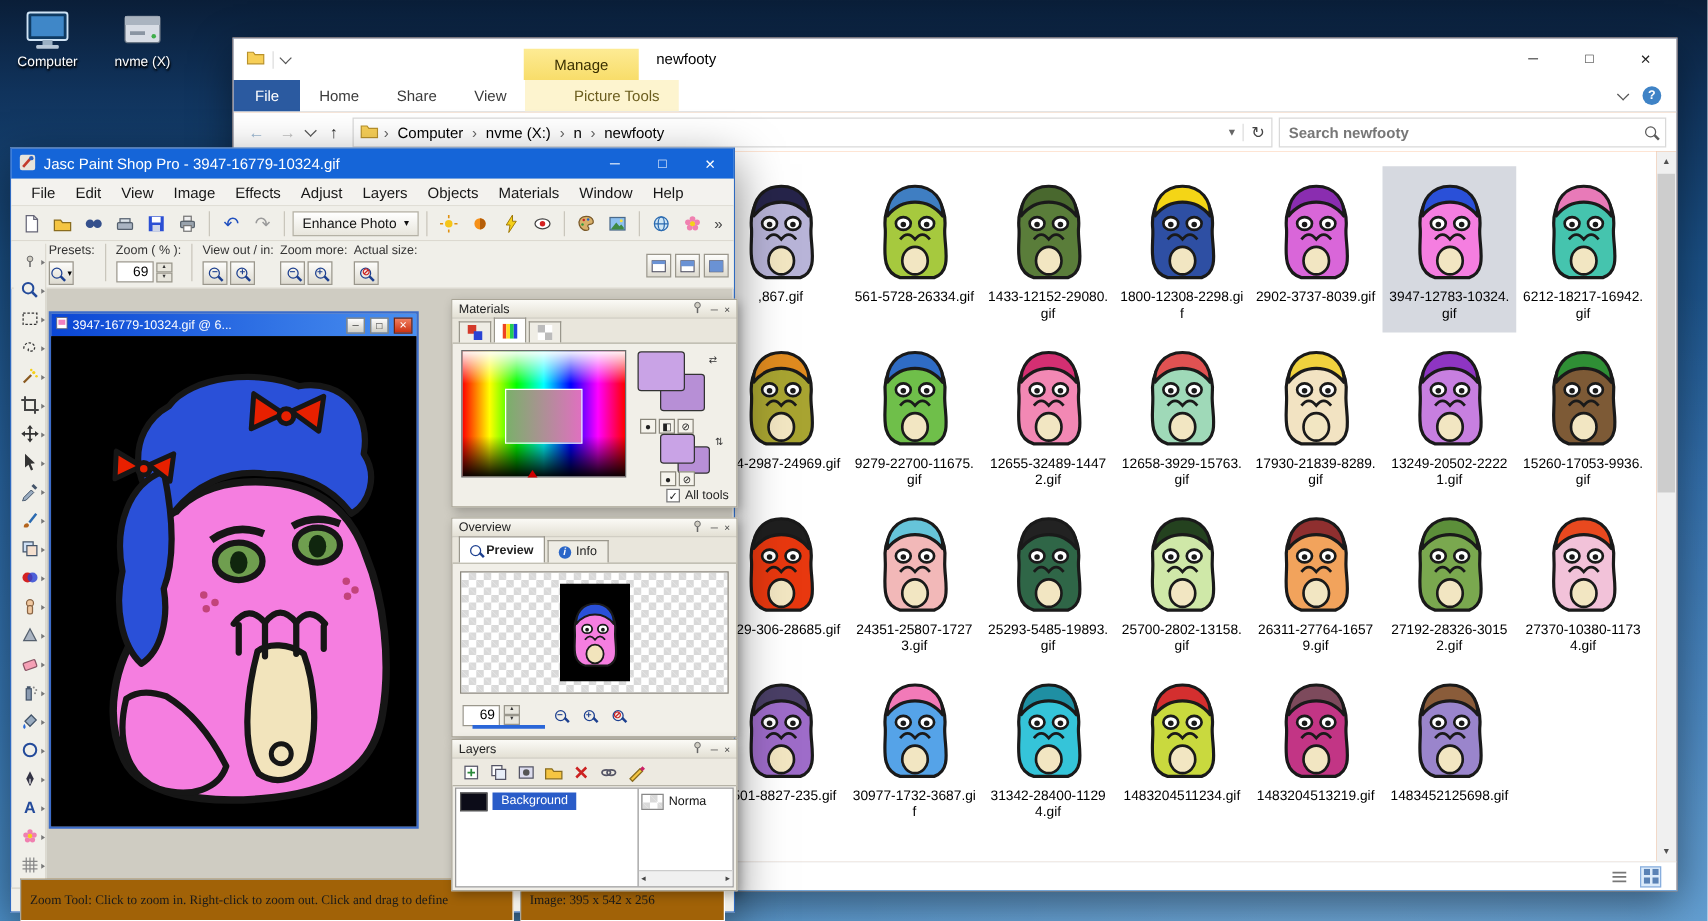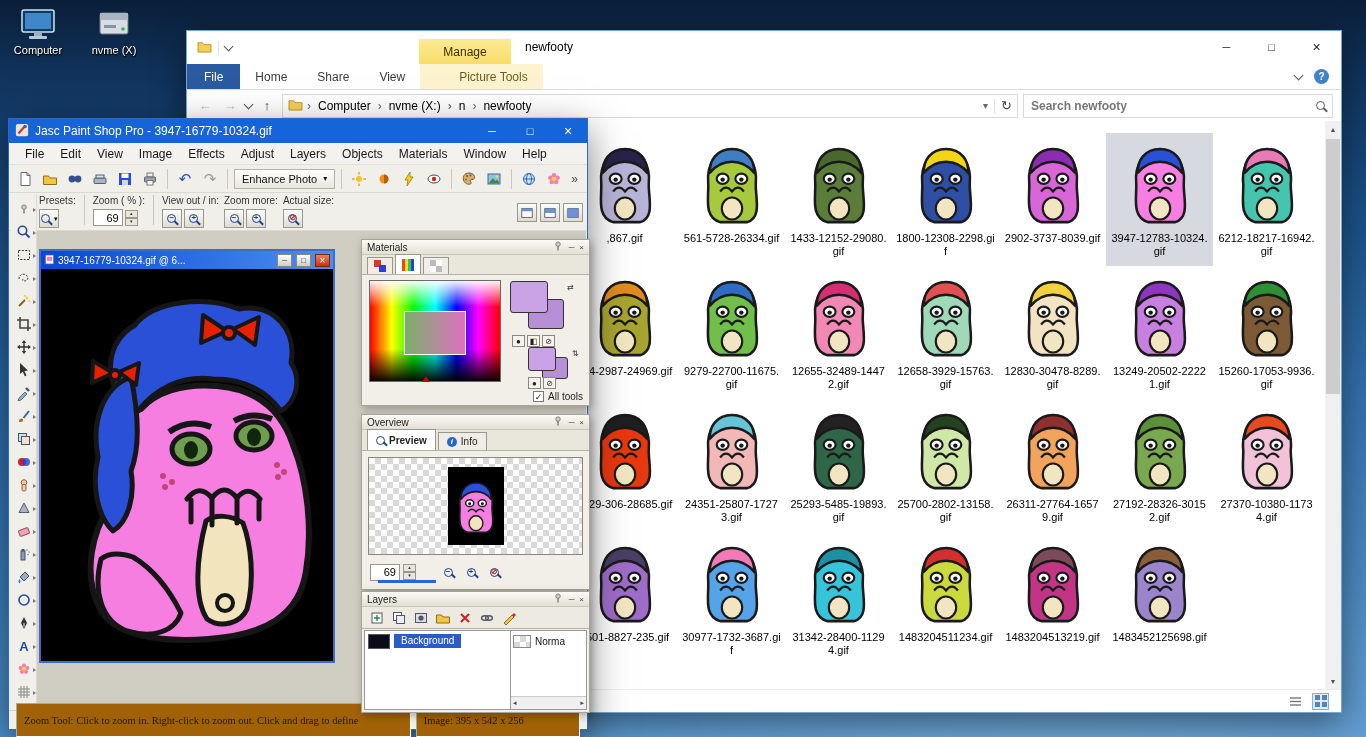--- a/index.html
+++ b/index.html
@@ -445,21 +445,21 @@
   <path d="M40,14 C20,14 10,32 12,52 C13,68 6,92 26,98 L58,98 C76,92 67,68 68,52 C70,32 60,14 40,14 Z" fill="#f2e3c2" stroke="#1a1a1a" stroke-width="3" stroke-linejoin="round"></path>
   <path d="M40,12 C22,12 13,26 14,40 C22,30 30,27 40,27 C50,27 58,30 66,40 C67,26 58,12 40,12 Z" fill="#f0d23e" stroke="#1a1a1a" stroke-width="3" stroke-linejoin="round"></path>
   <ellipse cx="29" cy="47" rx="7" ry="6" fill="#ffffff" stroke="#1a1a1a" stroke-width="2.5"></ellipse>
   <ellipse cx="51" cy="47" rx="7" ry="6" fill="#ffffff" stroke="#1a1a1a" stroke-width="2.5"></ellipse>
   <circle cx="29" cy="48" r="2.6" fill="#1a1a1a"></circle>
               <circle cx="51" cy="48" r="2.6" fill="#1a1a1a"></circle>
   <path d="M26,62 q7,-9 14,0 q7,-9 14,0" fill="#f2e3c2" stroke="#1a1a1a" stroke-width="2.5"></path>
   <ellipse cx="40" cy="82" rx="12" ry="13" fill="#f2e6c2" stroke="#1a1a1a" stroke-width="2.5"></ellipse>
   </svg>
           </div>
-          <div class="fname">12830-30478-8289.gif</div>
+          <div class="fname">17930-21839-8289.gif</div>
         </div>
         <div class="file-cell">
           <div class="thumb">
             <svg width="68" height="90" viewBox="0 0 80 104">
   <path d="M40,14 C20,14 10,32 12,52 C13,68 6,92 26,98 L58,98 C76,92 67,68 68,52 C70,32 60,14 40,14 Z" fill="#c77fe0" stroke="#1a1a1a" stroke-width="3" stroke-linejoin="round"></path>
   <path d="M40,12 C22,12 13,26 14,40 C22,30 30,27 40,27 C50,27 58,30 66,40 C67,26 58,12 40,12 Z" fill="#8e35c2" stroke="#1a1a1a" stroke-width="3" stroke-linejoin="round"></path>
   <ellipse cx="29" cy="47" rx="7" ry="6" fill="#ffffff" stroke="#1a1a1a" stroke-width="2.5"></ellipse>
   <ellipse cx="51" cy="47" rx="7" ry="6" fill="#ffffff" stroke="#1a1a1a" stroke-width="2.5"></ellipse>
   <circle cx="29" cy="48" r="2.6" fill="#1a1a1a"></circle>
               <circle cx="51" cy="48" r="2.6" fill="#1a1a1a"></circle>

